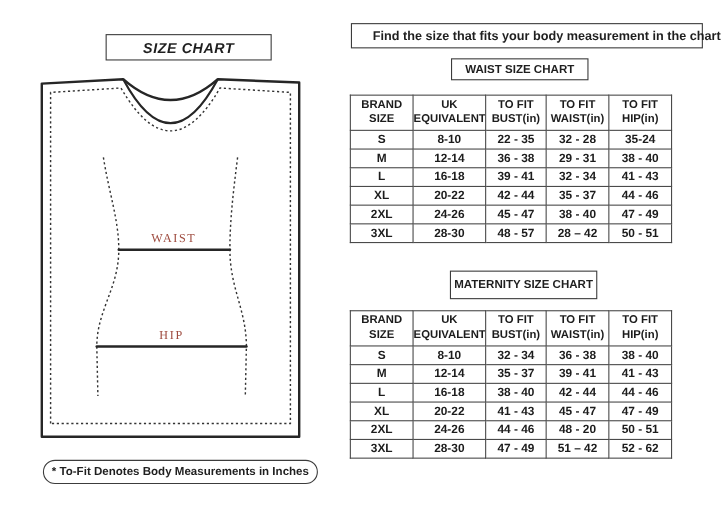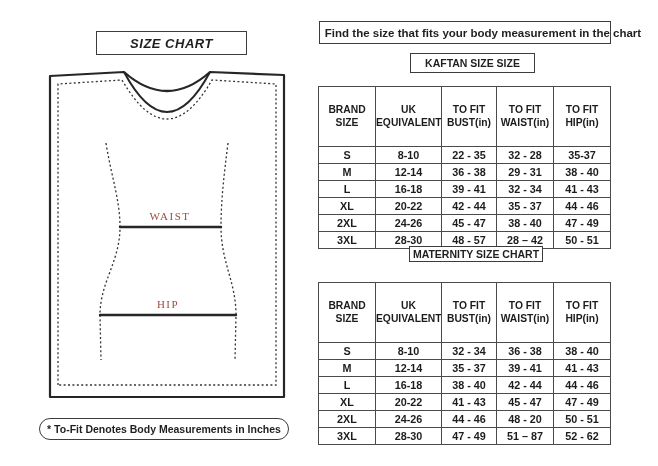--- a/index.html
+++ b/index.html
@@ -15,23 +15,23 @@
     position: absolute;
     background: #ffffff;
     border: 1px solid #3c3c3c;
     display: flex; align-items: center; justify-content: center;
     font-weight: bold;
     color: #1f1f1f;
     text-align: center;
     white-space: nowrap;
   }
   #size-chart-title  { left: 96px;  top: 31px;  width: 151px; height: 24px; font-size: 13px; letter-spacing: 0.5px; font-style: italic; }
-  #instruction-box   { left: 319px; top: 21px;  width: 292px; height: 23px; font-size: 11.5px; padding-left: 36px; }
+  #instruction-box   { left: 319px; top: 21px;  width: 320px; height: 23px; font-size: 11.5px; padding-left: 36px; }
   #kaftan-title      { left: 410px; top: 53px;  width: 125px; height: 20px; font-size: 10.5px; }
-  #maternity-title   { left: 409px; top: 246px; width: 134px; height: 16px; font-size: 10.5px; }
+  #maternity-title   { left: 409px; top: 246px; width: 134px; height: 26px; font-size: 10.5px; }
   #footnote-box      { left: 39px;  top: 418px; width: 250px; height: 22px; font-size: 10.5px; border-radius: 11px; }
 
   .size-table { position: absolute; width: 292px; }
   #kaftan-table    { left: 318px; top: 86px; }
   #maternity-table { left: 318px; top: 282px; }
   .size-table table {
     border-collapse: collapse;
     table-layout: fixed;
     width: 292px;
   }
@@ -41,28 +41,28 @@
     vertical-align: middle;
     font-weight: bold;
     color: #1c1c1c;
     overflow: hidden;
   }
   .size-table th {
     font-size: 10.3px;
     line-height: 1.3;
     white-space: pre-line;
     height: 29px;
-    padding: 16px 0;
+    padding: 2px 0;
   }
   .size-table td {
     font-size: 10.8px;
     height: 17px;
     padding: 0;
   }
-  #garment-figure { position: absolute; left: 48px; top: 70px; width: 238px; height: 330px; }
+  #garment-figure { position: absolute; left: 36px; top: 70px; width: 238px; height: 330px; }
   #garment-figure svg { display: block; width: 238px; height: 330px; }
   .measure-label {
     font-family: "Liberation Serif", serif;
     font-size: 11px;
     letter-spacing: 1.5px;
   }
 </style>
 </head>
 <body>
 
@@ -86,21 +86,21 @@
     <path d="M52,245 L188,245" stroke="#262626" stroke-width="2.4" stroke-linecap="round"></path>
     <text x="122" y="150" text-anchor="middle" fill="#9e4b3f" class="measure-label">WAIST</text>
     <text x="120" y="238" text-anchor="middle" fill="#9e4b3f" class="measure-label">HIP</text>
   </svg>
 </div>
 
 <div class="box" id="footnote-box">* To-Fit Denotes Body Measurements in Inches</div>
 
 <div class="box" id="instruction-box">Find the size that fits your body measurement in the chart</div>
 
-<div class="box" id="kaftan-title">KAFTAN SIZE SIZE</div>
+<div class="box" id="kaftan-title">WAIST SIZE CHART</div>
 
 <div class="size-table" id="kaftan-table">
   <table>
     <colgroup>
       <col style="width:57px">
         <col style="width:66px">
         <col style="width:55px">
         <col style="width:57px">
         <col style="width:57px">
     </colgroup>
@@ -117,21 +117,21 @@
           <th>TO FIT
 HIP(in)</th>
         </tr>
       </thead>
     <tbody>
         <tr>
           <td>S</td>
           <td>8-10</td>
           <td>22 - 35</td>
           <td>32 - 28</td>
-          <td>35-37</td>
+          <td>35-24</td>
         </tr>
         <tr>
           <td>M</td>
           <td>12-14</td>
           <td>36 - 38</td>
           <td>29 - 31</td>
           <td>38 - 40</td>
         </tr>
         <tr>
           <td>L</td>
@@ -223,18 +223,18 @@
           <td>2XL</td>
           <td>24-26</td>
           <td>44 - 46</td>
           <td>48 - 20</td>
           <td>50 - 51</td>
         </tr>
         <tr>
           <td>3XL</td>
           <td>28-30</td>
           <td>47 - 49</td>
-          <td>51 – 87</td>
+          <td>51 – 42</td>
           <td>52 - 62</td>
         </tr>
       </tbody>
   </table>
 </div>
 
 </body></html>

